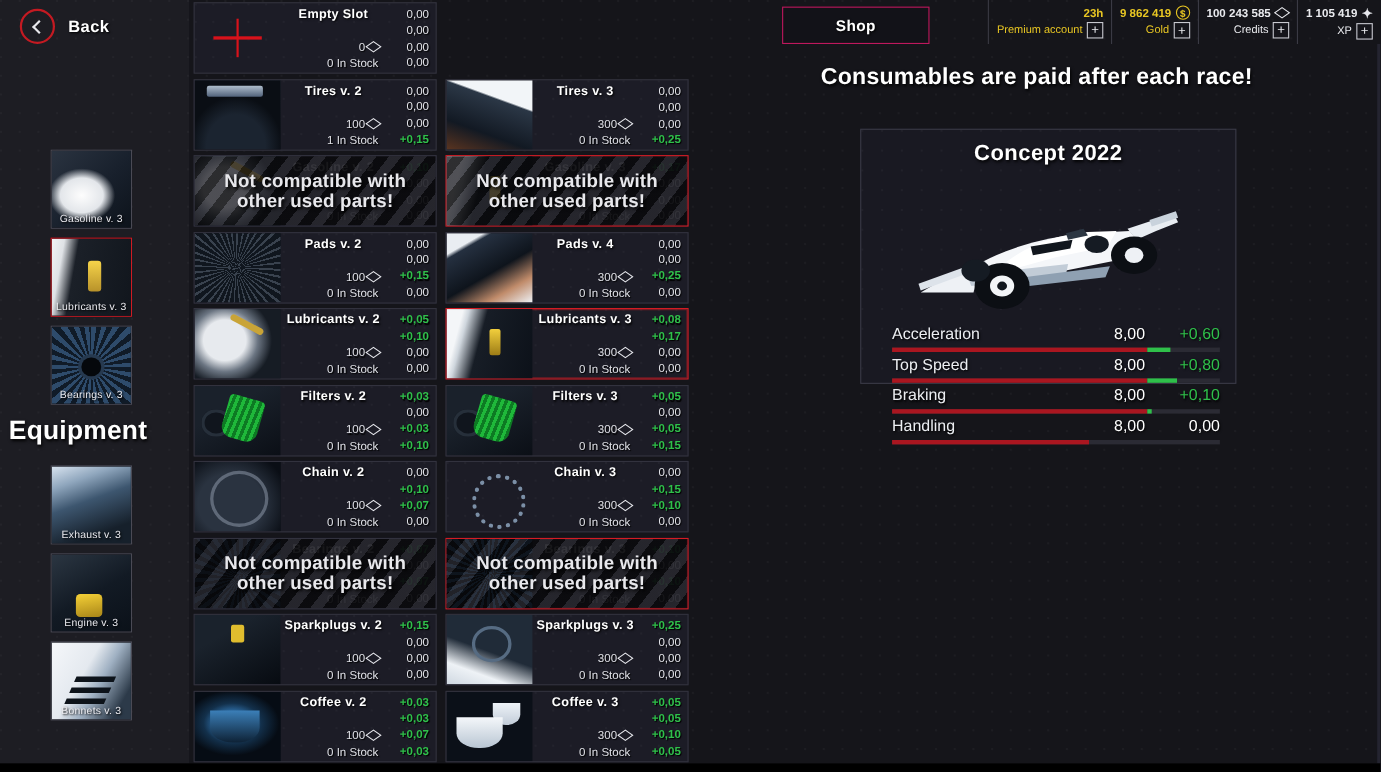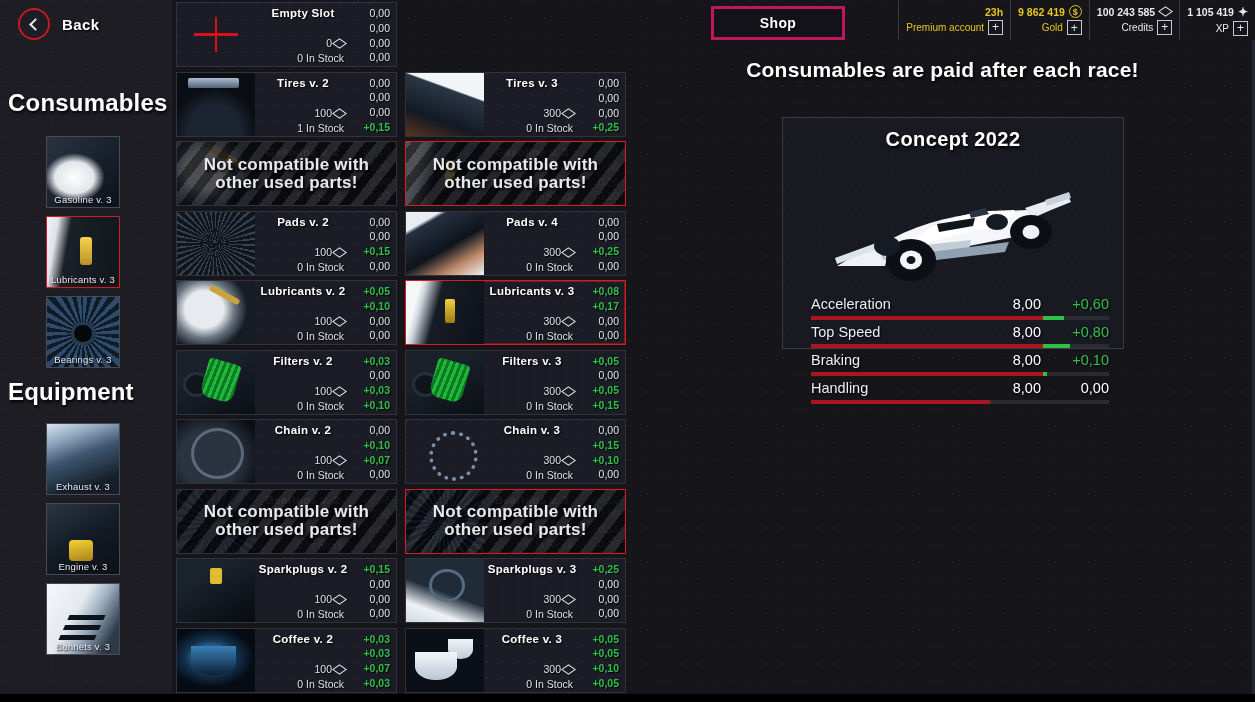--- a/index.html
+++ b/index.html
@@ -152,21 +152,21 @@
   .a-spark3::after { content:""; position:absolute; left:30%; top:16%; width:38%; height:42%; border:3px solid #566b82; border-radius:50%; }
   .a-coffee2 { background: radial-gradient(ellipse 70% 60% at 44% 45%, #2f6fa8 0 26%, #13304b 48%, #060c14 78%), #060c14; }
   .a-coffee2::after { content:""; position:absolute; left:18%; top:28%; width:58%; height:46%; border-radius:0 0 46% 46%; background:linear-gradient(180deg,#3b7fb8,#0e2236); }
   .a-coffee3 { background: #0b1018; }
   .a-coffee3::after { content:""; position:absolute; left:12%; top:38%; width:54%; height:44%; border-radius:0 0 48% 48%; background:linear-gradient(180deg,#f4f7fa,#b9c6d3); }
   .a-coffee3::before { content:""; position:absolute; left:54%; top:16%; width:32%; height:32%; border-radius:0 0 48% 48%; background:linear-gradient(180deg,#eef3f8,#c2ccd8); }
 
   
   #shop-btn {
     position: absolute; left: 711px; top: 6px; width: 134px; height: 34px;
-    border: 3px solid #be185d; background: #121218;
+    border: 1px solid #be185d; background: #121218;
     color: #fff; font-size: 14px; font-weight: bold; letter-spacing: .4px;
     display: flex; align-items: center; justify-content: center;
     text-shadow: 1px 1px 2px #000; cursor: pointer;
   }
 
   #topbar { position: absolute; right: 0; top: 0; height: 40px; display: flex; align-items: stretch; }
   .cur-grp {
     display: flex; flex-direction: column; align-items: flex-end; justify-content: center;
     padding: 0 7px; border-left: 1px solid #3a3a44; gap: 2px;
   }
@@ -224,21 +224,20 @@
 </head>
 <body>
 
 <div id="sidebar">
   <div id="back-row">
     <div class="back-circle">
         <div class="back-chev"></div>
       </div>
     <div id="back-label">Back</div>
   </div>
-  <div class="sec-title" id="title-consumables">Consumables</div>
   <div class="sec-title" id="title-equipment">Equipment</div>
   <div id="side-thumbs">
       <div class="thumb" style="top: 136px;">
         <div class="pic art-gasoline"></div>
         <div class="cap">Gasoline v. 3</div>
       </div>
       <div class="thumb sel" style="top: 216px;">
         <div class="pic art-lubricants"></div>
         <div class="cap">Lubricants v. 3</div>
       </div>

